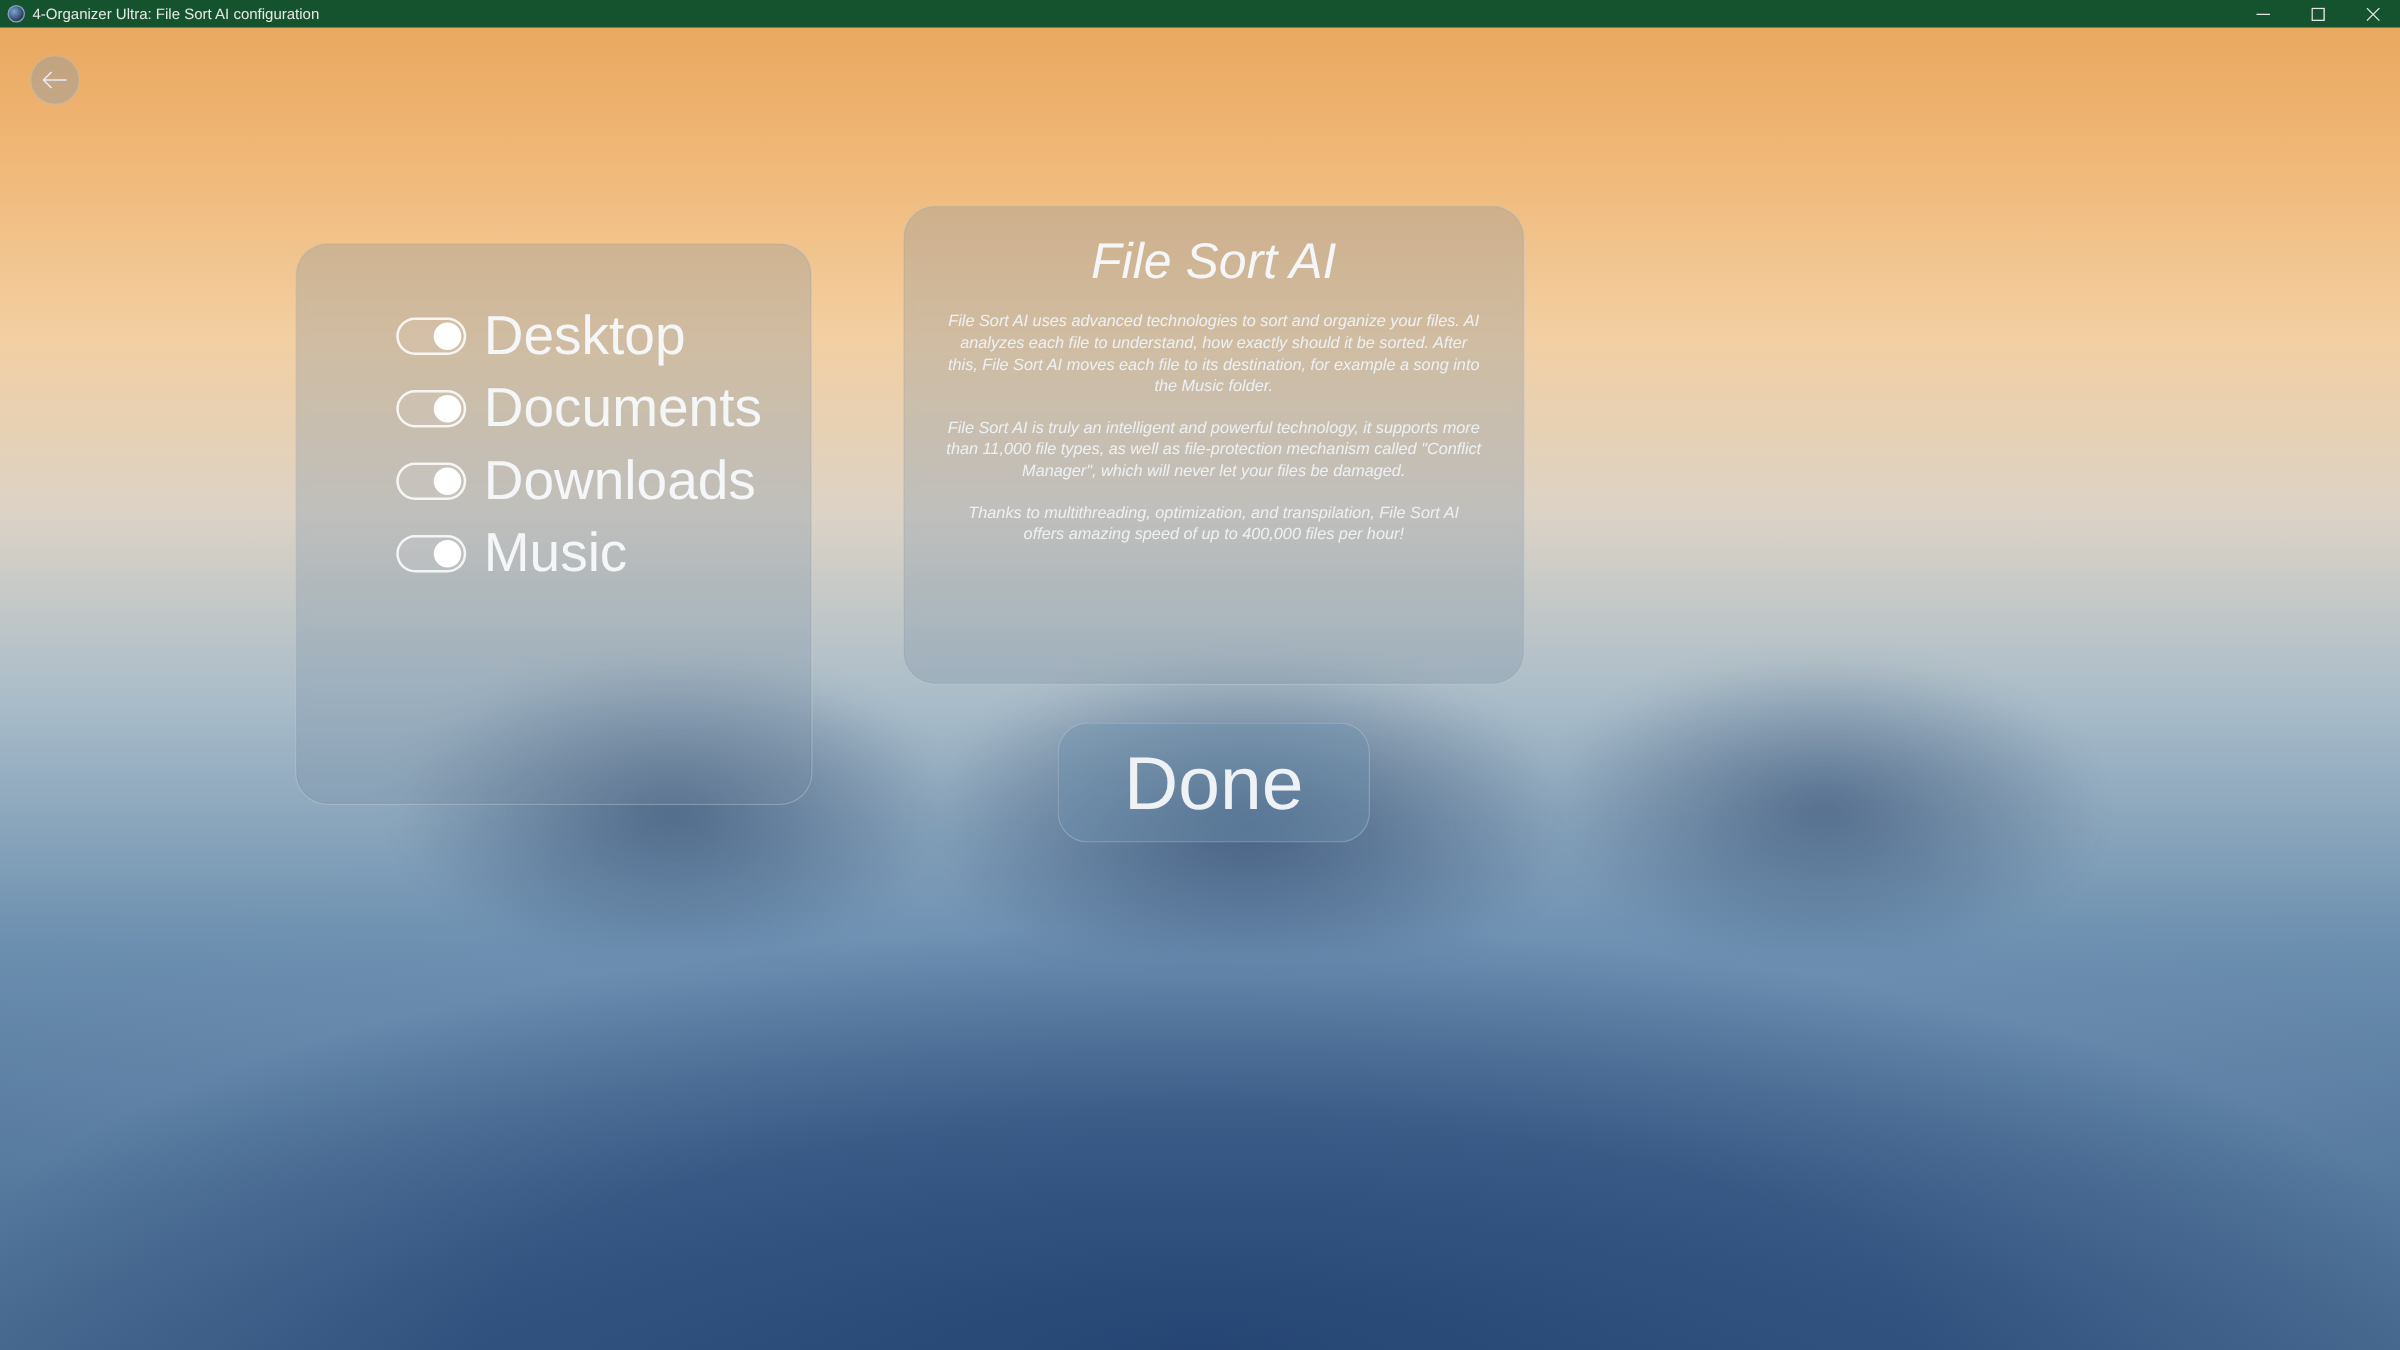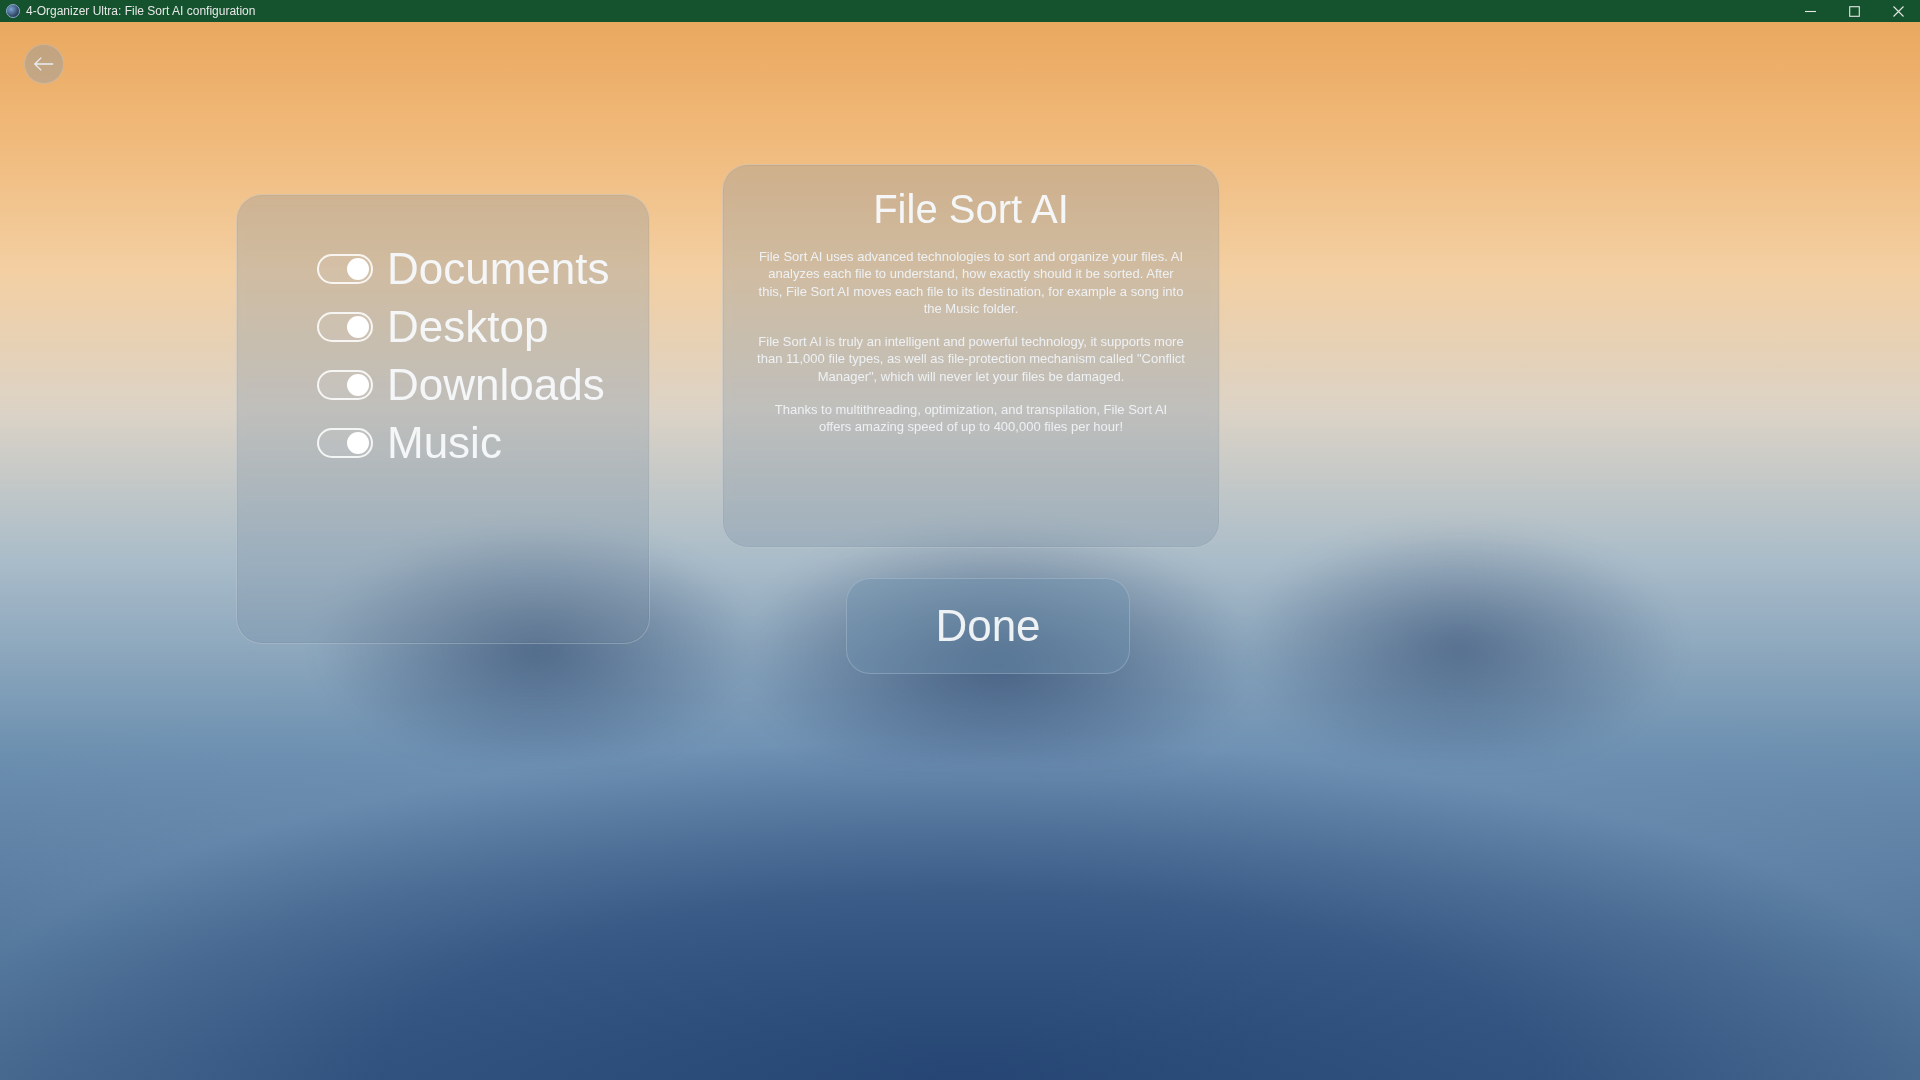--- a/index.html
+++ b/index.html
@@ -49,21 +49,21 @@
   
   .panel {
     position:absolute; border-radius:26px;
     background: rgba(120,140,160,0.28);
     border:1px solid rgba(255,255,255,0.22);
     box-shadow: 0 0 0 1px rgba(0,0,0,0.03) inset;
     backdrop-filter: blur(4px);
     color:#f2f4f6;
   }
   .toggles-panel { left:236px; top:194px; width:414px; height:450px; padding:44px 28px 38px 28px; }
-  .info-panel   { left:722px; top:164px; width:498px; height:384px; padding:22px 34px 28px 34px; text-align:center; }
+  .info-panel   { left:722px; top:164px; width:498px; height:384px; padding:22px 34px 28px 34px; text-align:center;font-style:italic; }
 
   .toggle-row { display:flex; align-items:center; gap:14px; margin:0 0 2px 52px; height:56px; }
   .toggle-row:first-child { margin-top:2px; }
 
   .switch {
     width:56px; height:30px; border-radius:999px; position:relative; flex:0 0 auto;
     border:2px solid rgba(255,255,255,0.85);
     background: rgba(255,255,255,0.04);
     cursor:pointer;
   }
@@ -75,26 +75,26 @@
   .switch .knob { left:2px; }
   .switch.on .knob { left:28px; }
 
   .toggle-label { font-size:44px; line-height:1; color:#f4f6f8; font-weight:300; letter-spacing:0; }
 
   .info-title { font-size:40px; font-weight:300; color:#f4f6f8; margin-bottom:16px; }
   .info-para  { font-size:13px; line-height:1.33; color:#eef1f4; font-weight:300; margin:0 auto 16px auto; max-width:440px; }
   .info-para:last-child { margin-bottom:0;margin-top:16px; }
 
   .done-btn {
-    position:absolute; left:846px; top:578px; width:284px; height:96px;
+    position:absolute; left:846px; top:578px; width:250px; height:96px;
     border-radius:24px; display:flex; align-items:center; justify-content:center;
     background: rgba(110,145,175,0.42);
     border:1px solid rgba(255,255,255,0.2);
     backdrop-filter: blur(4px);
-    color:#eff2f5; font-size:44px; font-weight:300; cursor:pointer;
+    color:#eff2f5; font-size:60px; font-weight:300; cursor:pointer;
   }
 </style>
 </head>
 <body>
 
 <div class="mountains"></div>
 
 <div class="titlebar">
   <span class="app-icon"></span>
   <span>4-Organizer Ultra: File Sort AI configuration</span>
@@ -120,27 +120,27 @@
   <svg viewBox="0 0 24 18">
     <path d="M22 9 H3 M9 2 L2 9 L9 16"></path>
   </svg>
 </div>
 
 <div class="panel toggles-panel">
   <div class="toggle-row">
     <div class="switch on">
         <div class="knob"></div>
       </div>
-    <div class="toggle-label">Documents</div>
+    <div class="toggle-label">Desktop</div>
   </div>
   <div class="toggle-row">
     <div class="switch on">
         <div class="knob"></div>
       </div>
-    <div class="toggle-label">Desktop</div>
+    <div class="toggle-label">Documents</div>
   </div>
   <div class="toggle-row">
     <div class="switch on">
         <div class="knob"></div>
       </div>
     <div class="toggle-label">Downloads</div>
   </div>
   <div class="toggle-row">
     <div class="switch on">
         <div class="knob"></div>

